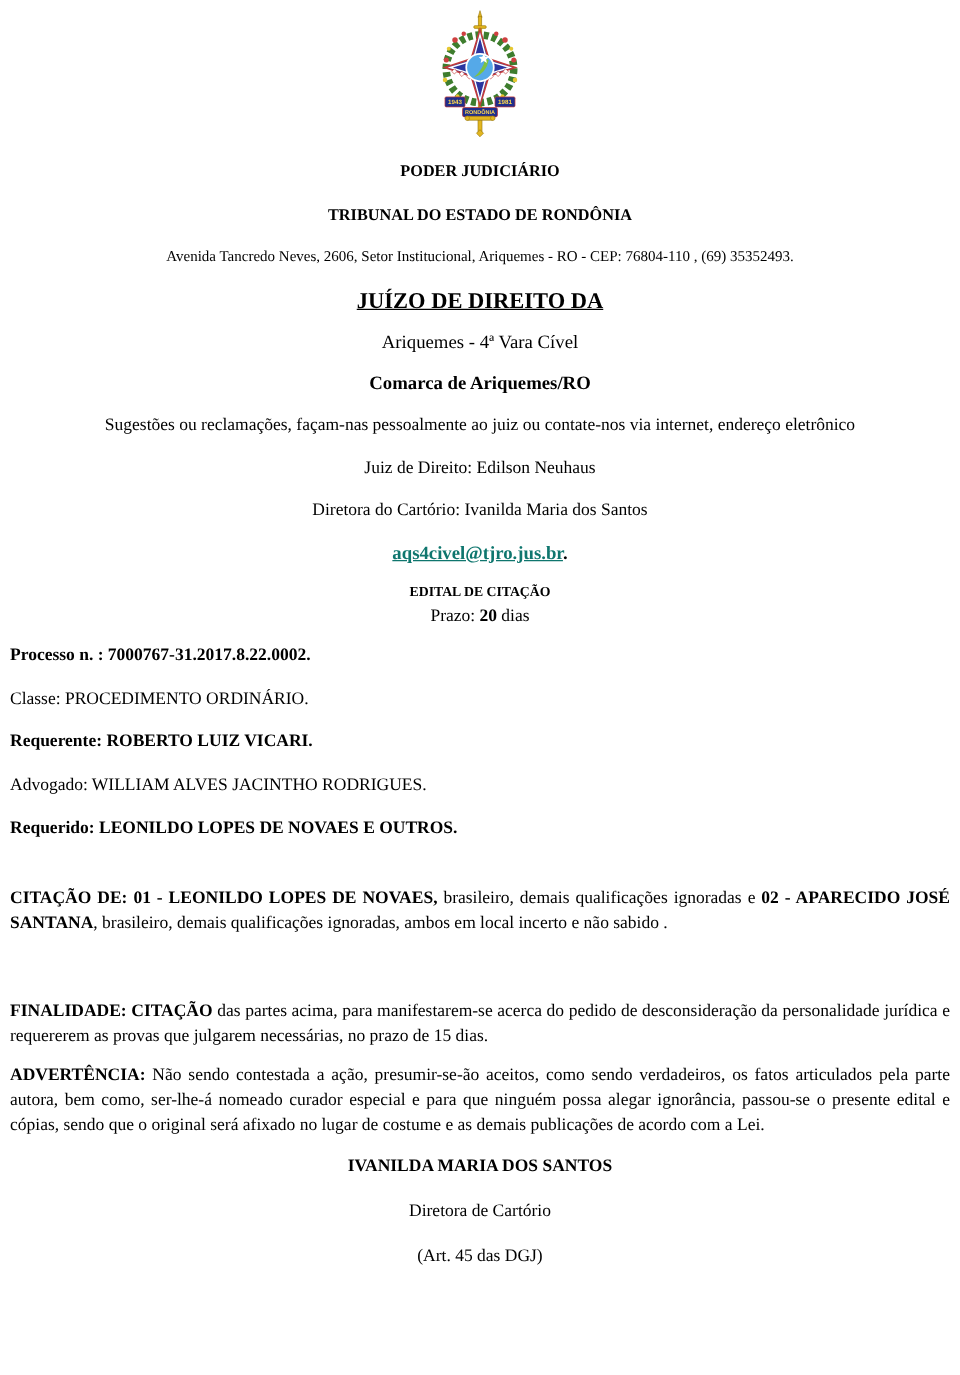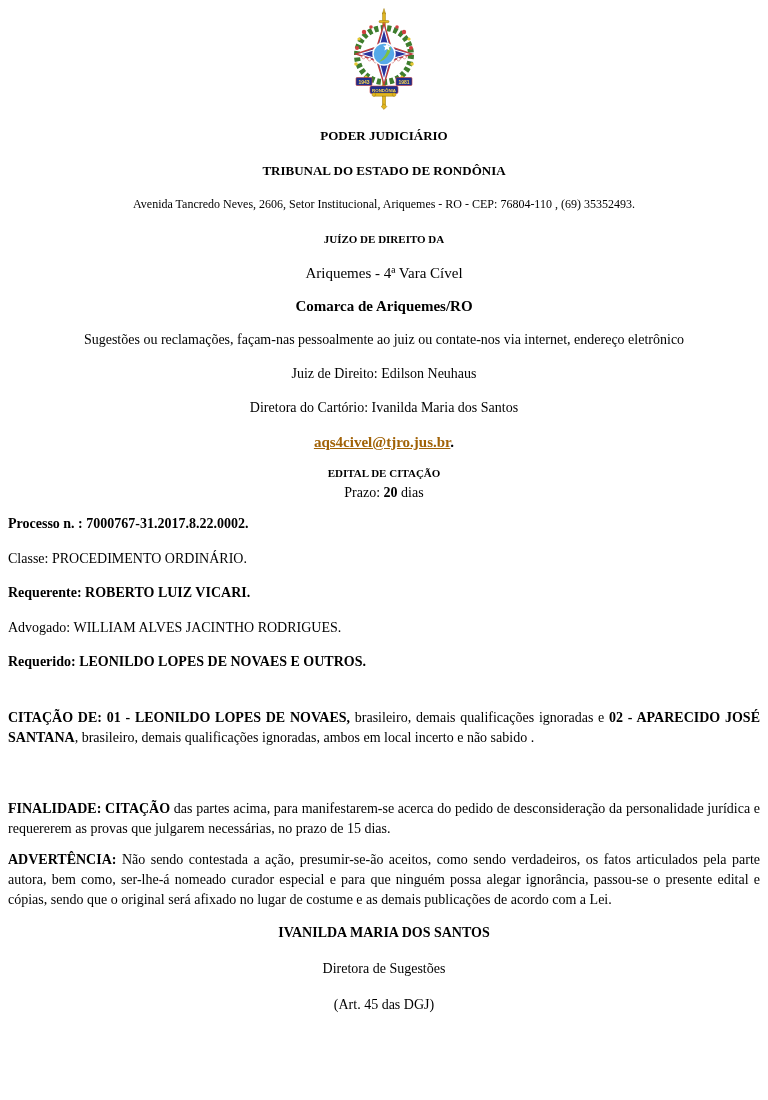--- a/index.html
+++ b/index.html
@@ -13,21 +13,21 @@
 
   .c { text-align: center; }
   .r { text-align: right; }
   .j { text-align: justify; }
   .b { font-weight: bold; }
 
   .f12 { font-size: 12px; }
   .f13 { font-size: 13px; }
   .f14 { font-size: 14px; }
   .f15 { font-size: 15px; }
-  .f155 { font-size: 11px; }
+  .f155 { font-size: 18px; text-decoration: underline; }
   .f16 { font-size: 11px; }
 
   p { line-height: 17px; }
 
   .crest-wrap { text-align: center; margin-bottom: 13px; }
   .crest-wrap svg { display: inline-block; }
 
   [data-name="org-name"]            { margin-bottom: 18px; }
   [data-name="tribunal-name"]       { margin-bottom: 17px; }
   [data-name="address-line"]        { margin-bottom: 17px; }
@@ -48,21 +48,21 @@
   [data-name="defendant-line"]      { margin-bottom: 37px; line-height: 18px; }
   [data-name="citation-paragraph"]  { margin-bottom: 51px; line-height: 20px; }
   [data-name="finalidade-paragraph"]{ margin-bottom: 11px; line-height: 20px; }
   [data-name="advertencia-paragraph"]{ margin-bottom: 14px; line-height: 20px; }
   [data-name="date-line"]           { margin-bottom: 17px; margin-right: 22px; line-height: 18px; }
   [data-name="signer-name"]         { margin-bottom: 18px; line-height: 18px; }
   [data-name="signer-role"]         { margin-bottom: 18px; line-height: 18px; }
   [data-name="signer-note"]         { line-height: 18px; }
 
   a.email {
-    color: #a16207;
+    color: #0f766e;
     font-weight: bold;
     text-decoration: underline;
   }
 </style>
 </head>
 <body>
 
 <div class="page" data-name="edict-document">
 
   <div class="crest-wrap" data-name="crest-container">
@@ -154,16 +154,16 @@
   <p class="f14" data-name="lawyer-line">Advogado: WILLIAM ALVES JACINTHO RODRIGUES.</p>
   <p class="b f14" data-name="defendant-line">Requerido: LEONILDO LOPES DE NOVAES E OUTROS.</p>
 
   <p class="j f14" data-name="citation-paragraph"><span class="b" data-name="citation-bold-segment-1">CITAÇÃO DE: 01 - LEONILDO LOPES DE NOVAES,</span><span data-name="citation-text-segment-1"> brasileiro, demais qualificações ignoradas e </span><span class="b" data-name="citation-bold-segment-2">02 - APARECIDO JOSÉ SANTANA</span><span data-name="citation-text-segment-2">, brasileiro, demais qualificações ignoradas, ambos em local incerto e não sabido .</span></p>
 
   <p class="j f14" data-name="finalidade-paragraph"><span class="b" data-name="finalidade-bold-segment">FINALIDADE: CITAÇÃO</span><span data-name="finalidade-text-segment"> das partes acima, para manifestarem-se acerca do pedido de desconsideração da personalidade jurídica e requererem as provas que julgarem necessárias, no prazo de 15 dias.</span></p>
 
   <p class="j f14" data-name="advertencia-paragraph"><span class="b" data-name="advertencia-bold-segment">ADVERTÊNCIA:</span><span data-name="advertencia-text-segment"> Não sendo contestada a ação, presumir-se-ão aceitos, como sendo verdadeiros, os fatos articulados pela parte autora, bem como, ser-lhe-á nomeado curador especial e para que ninguém possa alegar ignorância, passou-se o presente edital e cópias, sendo que o original será afixado no lugar de costume e as demais publicações de acordo com a Lei.</span></p>
 
   <p class="c b f14" data-name="signer-name">IVANILDA MARIA DOS SANTOS</p>
-  <p class="c f14" data-name="signer-role">Diretora de Sugestões</p>
+  <p class="c f14" data-name="signer-role">Diretora de Cartório</p>
   <p class="c f14" data-name="signer-note">(Art. 45 das DGJ)</p>
 
 </div>
 
 </body></html>

